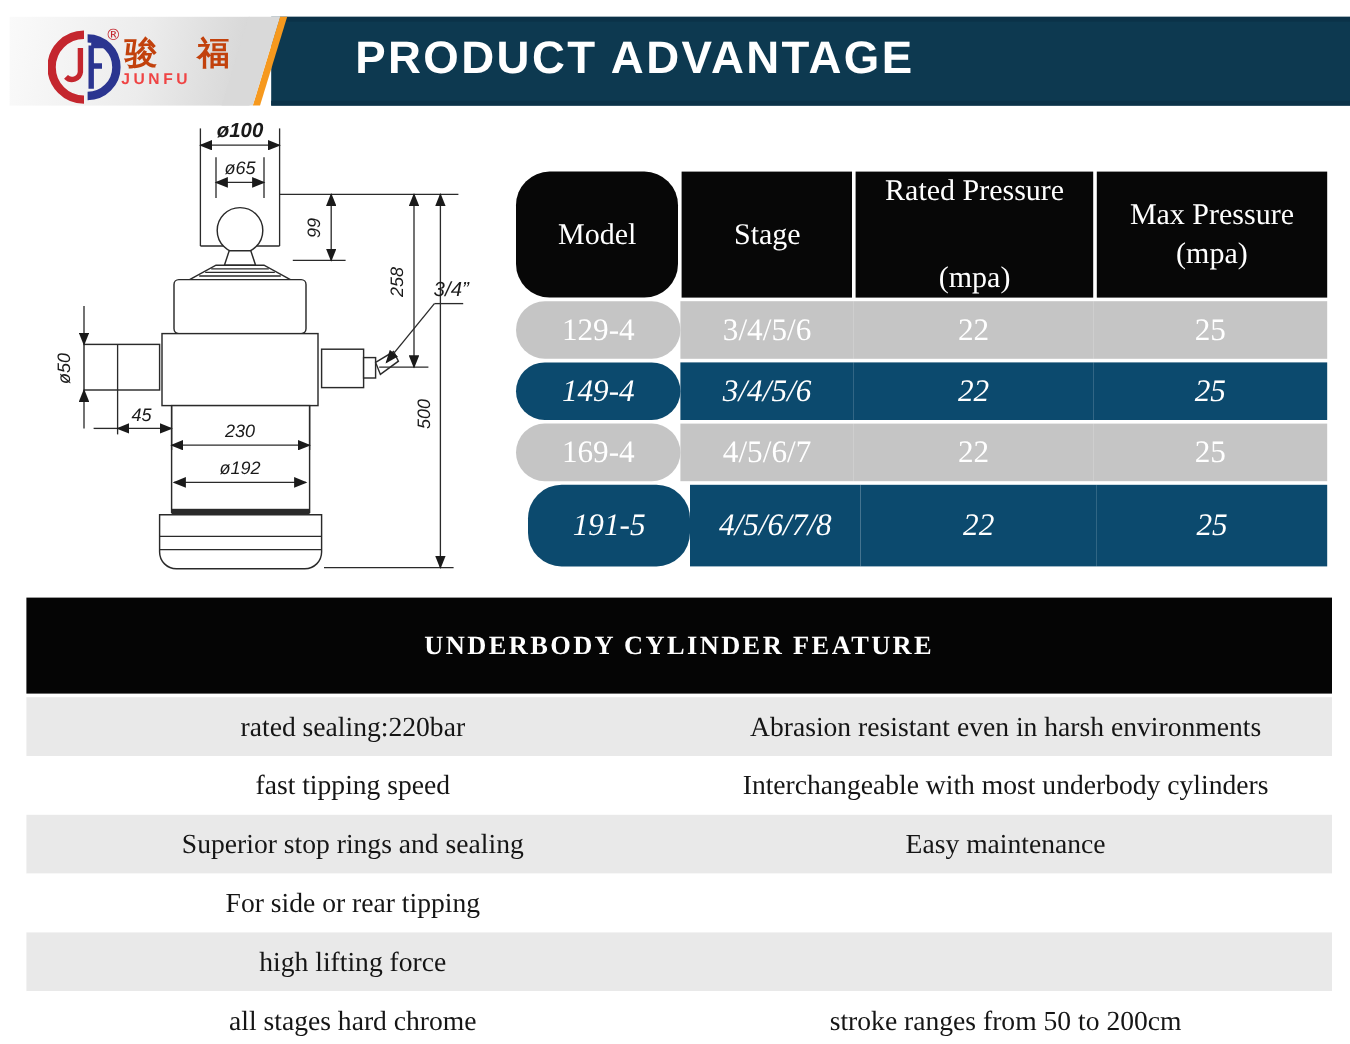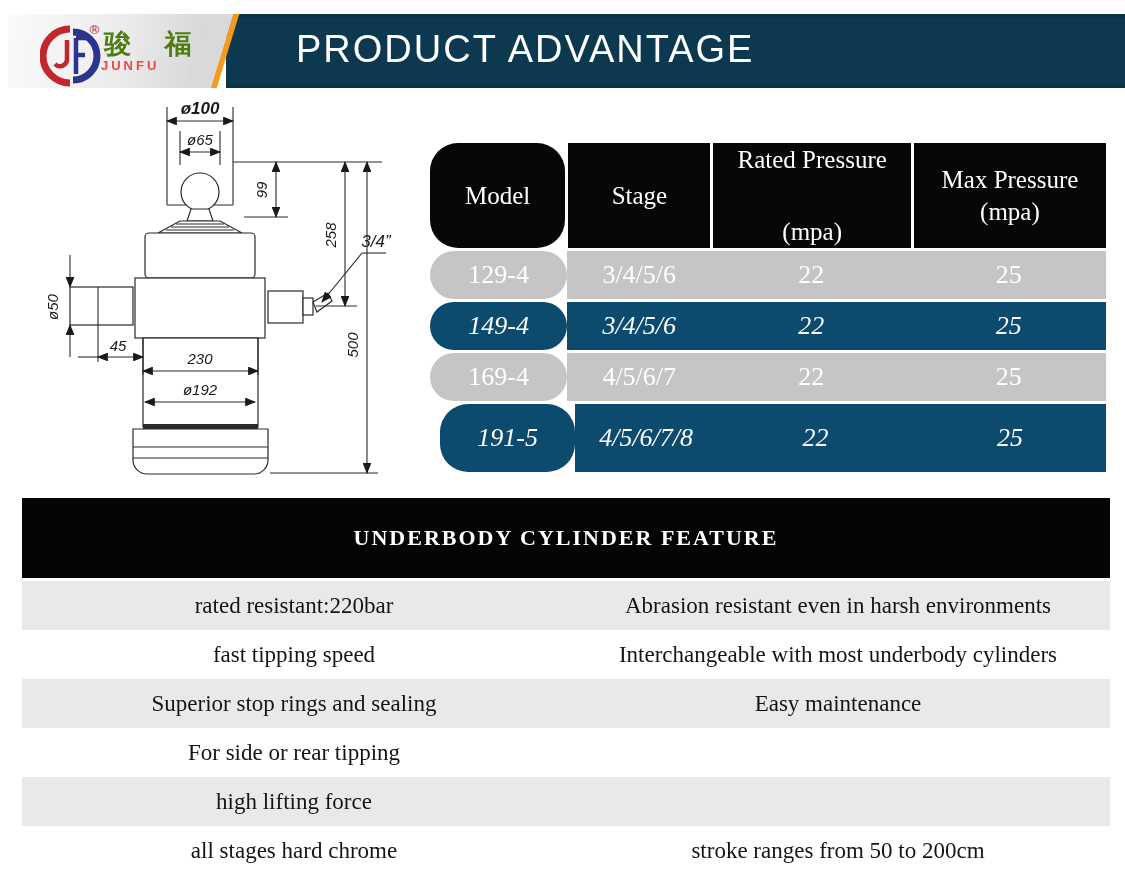--- a/index.html
+++ b/index.html
@@ -9,23 +9,23 @@
   
   .bar-navy{position:absolute;left:226px;right:0;top:14px;height:74px;background:#0d3950;}
   .bar-navy:before{content:"";position:absolute;left:0;right:0;top:0;height:4px;background:#0b3248;}
   .bar-navy:after{content:"";position:absolute;left:0;right:0;bottom:0;height:4px;background:#0b3248;}
   .stripe-white{position:absolute;left:213px;top:14px;width:9px;height:74px;background:#ffffff;transform:skewX(-17deg);}
   .stripe-orange{position:absolute;left:222px;top:14px;width:6px;height:74px;background:#f6991e;transform:skewX(-17deg);}
   .panel-gray{position:absolute;left:8px;top:14px;width:200px;height:74px;
               background:linear-gradient(100deg,#fafafa 0%,#ececec 55%,#d5d5d5 100%);}
   .panel-gray-skew{position:absolute;left:196px;top:14px;width:26px;height:74px;background:#d9d9d9;transform:skewX(-17deg);}
   .page-title{position:absolute;left:296px;top:28px;margin:0;color:#fff;
-              font-family:"Liberation Sans",sans-serif;font-size:38px;font-weight:400;letter-spacing:2px;}
+              font-family:"Liberation Sans",sans-serif;font-size:38px;font-weight:700;letter-spacing:2px;}
   .logo-mark{position:absolute;left:40px;top:24px;}
-  .logo-cn{position:absolute;left:104px;top:26px;color:#4d7c0f;font-weight:bold;font-size:27px;
+  .logo-cn{position:absolute;left:104px;top:26px;color:#c2410c;font-weight:bold;font-size:27px;
            letter-spacing:12px;font-family:"DejaVu Sans",sans-serif;white-space:nowrap;}
   .logo-reg{position:absolute;left:88px;top:22px;color:#c4262e;font-size:13px;font-family:"DejaVu Sans",sans-serif;}
   .logo-en{position:absolute;left:101px;top:58px;color:#ef4444;font-weight:bold;font-size:13px;
            letter-spacing:3px;font-family:"Liberation Sans",sans-serif;}
 
   
   .drawing{position:absolute;left:30px;top:95px;}
   .drawing .ln{stroke:#2a2a2a;stroke-width:1.1;fill:none;}
   .drawing .shape{stroke:#2a2a2a;stroke-width:1.2;fill:#fff;}
   .drawing .dimtxt{font-family:"Liberation Sans",sans-serif;font-style:italic;font-size:15px;fill:#1a1a1a;}
@@ -202,21 +202,21 @@
       <div class="cell c2">4/5/6/7/8</div>
       <div class="cell c3">22</div>
       <div class="cell c4">25</div>
     </div>
   </section>
 
   <section class="feature">
     <div class="feature-head">UNDERBODY CYLINDER FEATURE</div>
 
     <div class="feature-row gray first">
-      <div class="fcell">rated resistant:220bar</div>
+      <div class="fcell">rated sealing:220bar</div>
       <div class="fcell">Abrasion resistant even in harsh environments</div>
     </div>
     <div class="feature-row white">
       <div class="fcell">fast tipping speed</div>
       <div class="fcell">Interchangeable with most underbody cylinders</div>
     </div>
     <div class="feature-row gray">
       <div class="fcell">Superior stop rings and sealing</div>
       <div class="fcell">Easy maintenance</div>
     </div>

